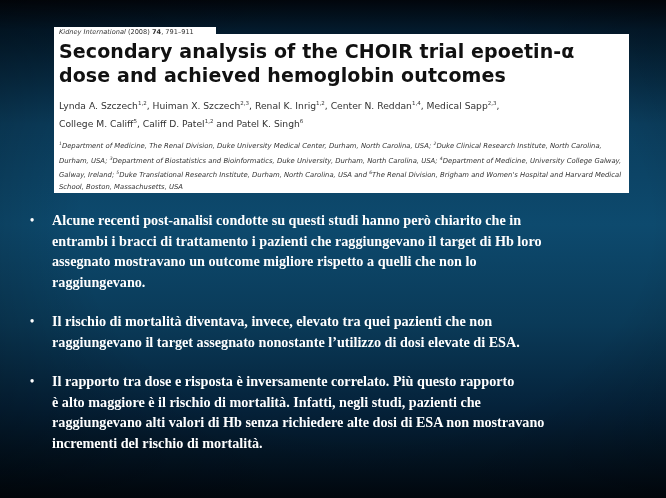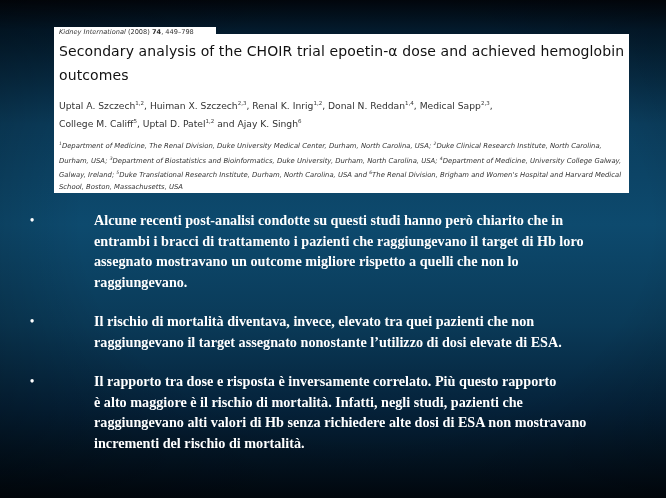--- a/index.html
+++ b/index.html
@@ -23,22 +23,22 @@
   }
   .journal-line {
     position: absolute; left: 59px; top: 27px;
     font-family: "DejaVu Sans", sans-serif; font-size: 6.6px; color: #333;
     white-space: nowrap; line-height: 10px;
   }
   .journal-line i { font-style: italic; }
   .journal-line b { font-weight: bold; }
   .article-title {
     position: absolute; left: 59px; top: 39px; width: 568px;
-    font-family: "DejaVu Sans", sans-serif; font-size: 14px; color: #111;
-    line-height: 24px; letter-spacing: 0.1px; margin: 0; font-weight: normal;
+    font-family: "DejaVu Sans", sans-serif; font-size: 19px; color: #111;
+    line-height: 24px; letter-spacing: 0.1px; margin: 0; font-weight: bold;
   }
   .authors {
     position: absolute; left: 59px; top: 96px; width: 568px;
     font-family: "DejaVu Sans", sans-serif; font-size: 9.2px; color: #333;
     line-height: 14.5px;
   }
   .authors sup { font-size: 5.5px; vertical-align: 4px; }
   .affil {
     position: absolute; left: 59px; top: 138px; width: 568px;
     font-family: "DejaVu Sans", sans-serif; font-style: italic; font-size: 6.85px; color: #333;
@@ -46,46 +46,46 @@
   }
   .affil sup { font-size: 4.5px; vertical-align: 3px; }
   
   .bullets { position: absolute; left: 30px; top: 210px; width: 620px; margin: 0; padding: 0; list-style: none; }
   .bullet { position: relative; padding-left: 22px; color: #ffffff; font-weight: bold;
     font-size: 14.2px; line-height: 20.5px; margin: 0; }
   .bullet .dot { position: absolute; left: 0; top: 0; font-size: 12px; }
   .b1 { position: absolute; top: 0; }
   .b2 { position: absolute; top: 101px; }
   .b3 { position: absolute; top: 161px; }
-  .bullet span.txt { display: block; white-space: pre-line; margin-left: 42px; }
+  .bullet span.txt { display: block; white-space: pre-line; }
 </style>
 </head>
 <body>
 
 <div class="vignette"></div>
 
 <div class="tab"></div>
 <div class="panel"></div>
 
 <div class="journal-line">
   <i>Kidney International</i>
   <span>(2008)</span>
-  <b>74</b><span>, 449–798</span>
+  <b>74</b><span>, 791–911</span>
 </div>
 
 <h1 class="article-title">Secondary analysis of the CHOIR trial epoetin-α dose and achieved hemoglobin outcomes</h1>
 
 <div class="authors">
-  <span><span>Uptal A. Szczech</span><sup>1,2</sup><span>, </span></span>
+  <span><span>Lynda A. Szczech</span><sup>1,2</sup><span>, </span></span>
   <span><span>Huiman X. Szczech</span><sup>2,3</sup><span>, </span></span>
   <span><span>Renal K. Inrig</span><sup>1,2</sup><span>, </span></span>
-  <span><span>Donal N. Reddan</span><sup>1,4</sup><span>, </span></span>
+  <span><span>Center N. Reddan</span><sup>1,4</sup><span>, </span></span>
   <span><span>Medical Sapp</span><sup>2,3</sup><span>,</span></span><br>
   <span><span>College M. Califf</span><sup>5</sup><span>, </span></span>
-  <span><span>Uptal D. Patel</span><sup>1,2</sup><span> and </span></span><span><span>Ajay K. Singh</span><sup>6</sup></span>
+  <span><span>Califf D. Patel</span><sup>1,2</sup><span> and </span></span><span><span>Patel K. Singh</span><sup>6</sup></span>
 </div>
 
 <div class="affil">
   <sup>1</sup><span>Department of Medicine, The Renal Division, Duke University Medical Center, Durham, North Carolina, USA; </span><sup>2</sup><span>Duke Clinical Research Institute, North Carolina, Durham, USA; </span><sup>3</sup><span>Department of Biostatistics and Bioinformatics, Duke University, Durham, North Carolina, USA; </span><sup>4</sup><span>Department of Medicine, University College Galway, Galway, Ireland; </span><sup>5</sup><span>Duke Translational Research Institute, Durham, North Carolina, USA and </span><sup>6</sup><span>The Renal Division, Brigham and Women's Hospital and Harvard Medical School, Boston, Massachusetts, USA</span>
 </div>
 
 <ul class="bullets">
   <li class="bullet b1">
     <span class="dot">•</span>
     <span class="txt">Alcune recenti post-analisi condotte su questi studi hanno però chiarito che in

